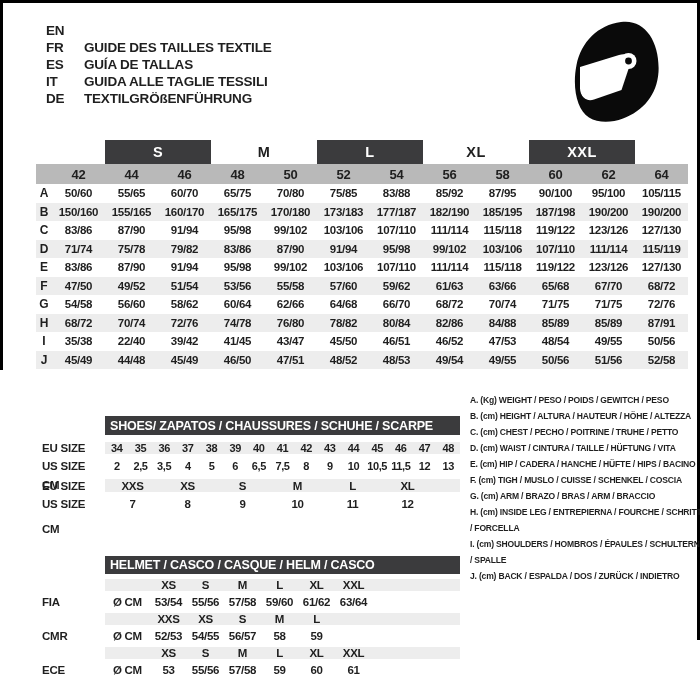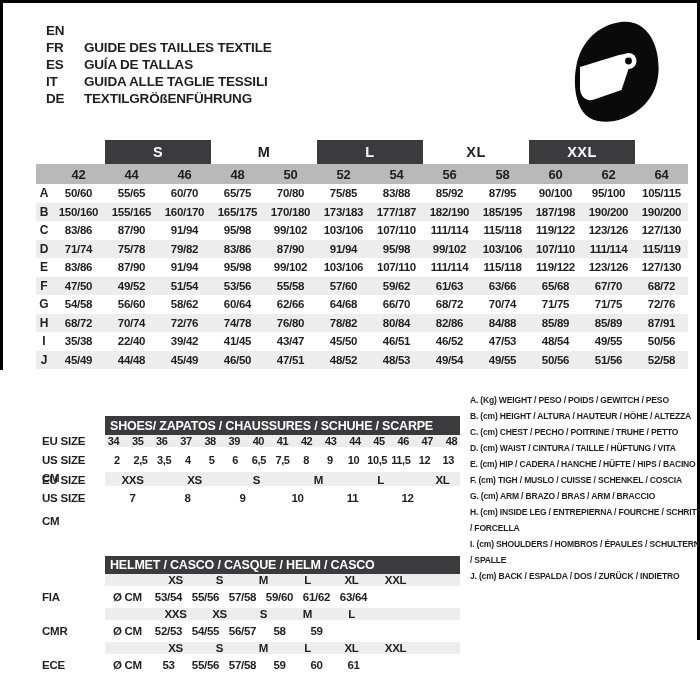--- a/index.html
+++ b/index.html
@@ -32,24 +32,24 @@
   .st-band .cell { font-size:13px; }
   .st-row { height:18.5px; align-items:center; }
   .st-row.shaded { background:var(--stripe,#ededed); }
   .st-row .letter { text-align:center; font-weight:700; font-size:12px; }
   .cell { text-align:center; font-weight:700; font-size:11.5px; letter-spacing:-0.3px; }
 
   
   .section { position:absolute; left:42px; width:418px; }
   .sec-header { margin-left:63px; width:355px; height:19px; background:var(--dark,#3b3b3d); color:#fff;
                 display:flex; align-items:center; padding-left:5px; font-weight:700; font-size:12.5px; letter-spacing:-0.2px; }
-  .sec-row { display:flex; align-items:flex-start; }
+  .sec-row { display:flex; align-items:flex-end; }
   .row-label { width:63px; display:flex; align-items:center; font-weight:700; font-size:11.5px; letter-spacing:-0.2px; }
   .row-cells { width:355px; display:grid; align-items:center; }
-  .row-cells.shaded { background:var(--stripe,#ededed);gap:7px; }
+  .row-cells.shaded { background:var(--stripe,#ededed); }
 
   .shoes-sec { top:393px;margin-top:23px; }
   .shoes-sec .sec-row { height:18.5px; }
   .shoes-sec .row-cells { grid-template-columns:repeat(15,1fr); }
   .shoes-sec .cell { font-size:11px; letter-spacing:-0.4px; }
 
   .gloves-sec { top:474px; }
   .gloves-sec .sec-row { height:18px; }
   .gloves-sec .sec-row.gapped { margin-top:5px; height:20px; }
   .gloves-sec .row-cells { grid-template-columns:repeat(6,55px) 1fr; }

